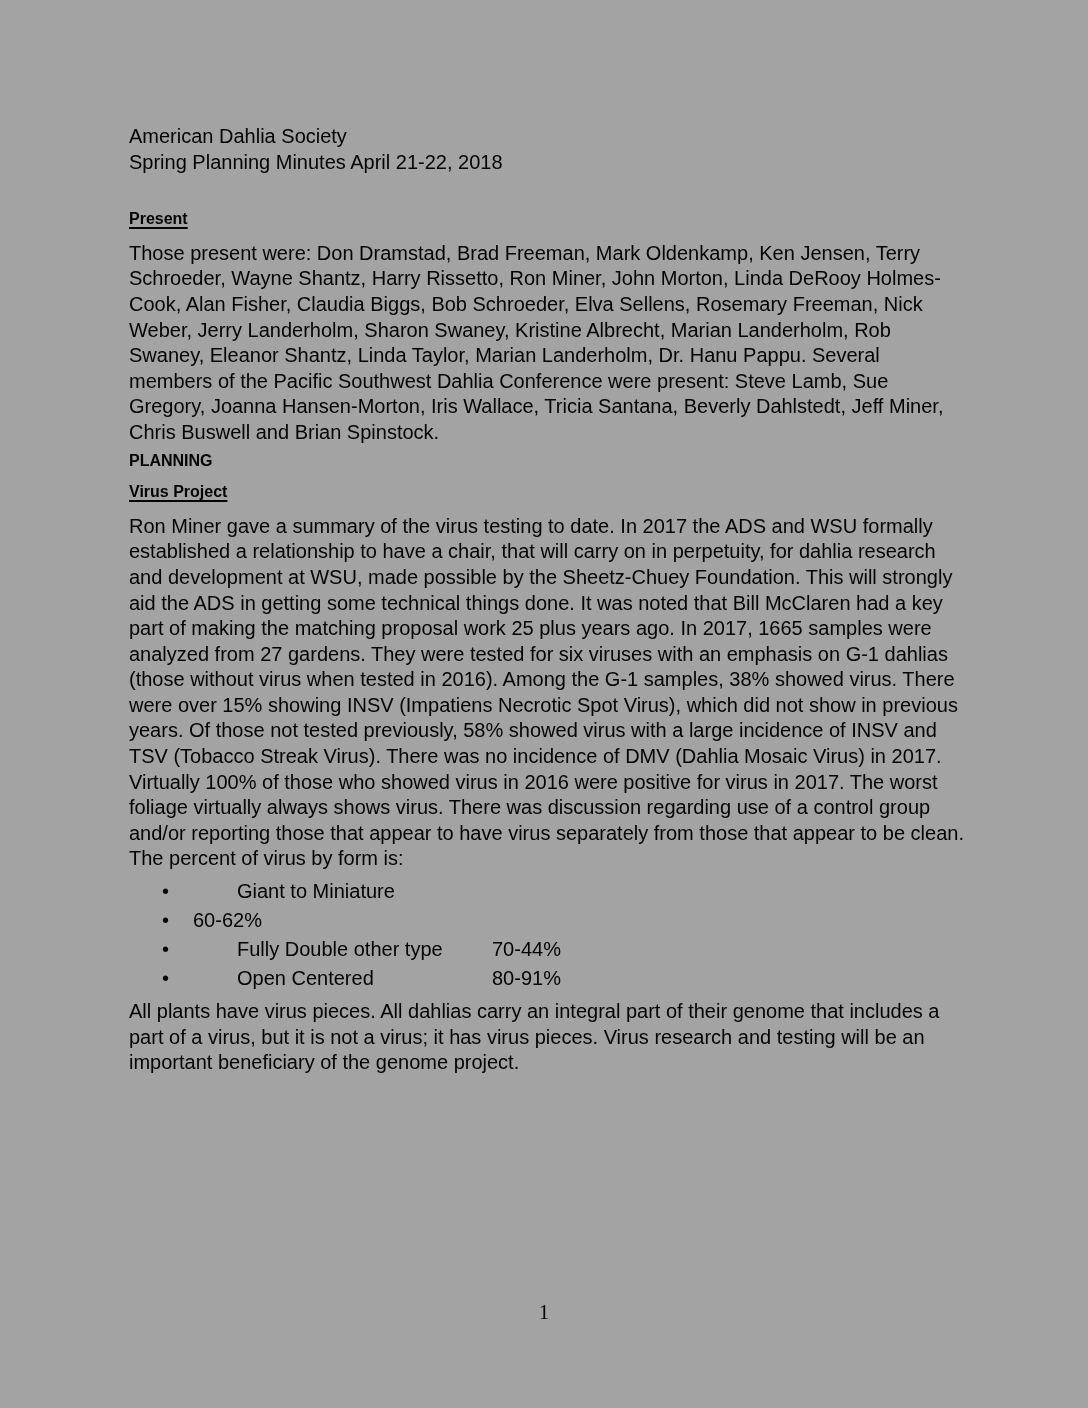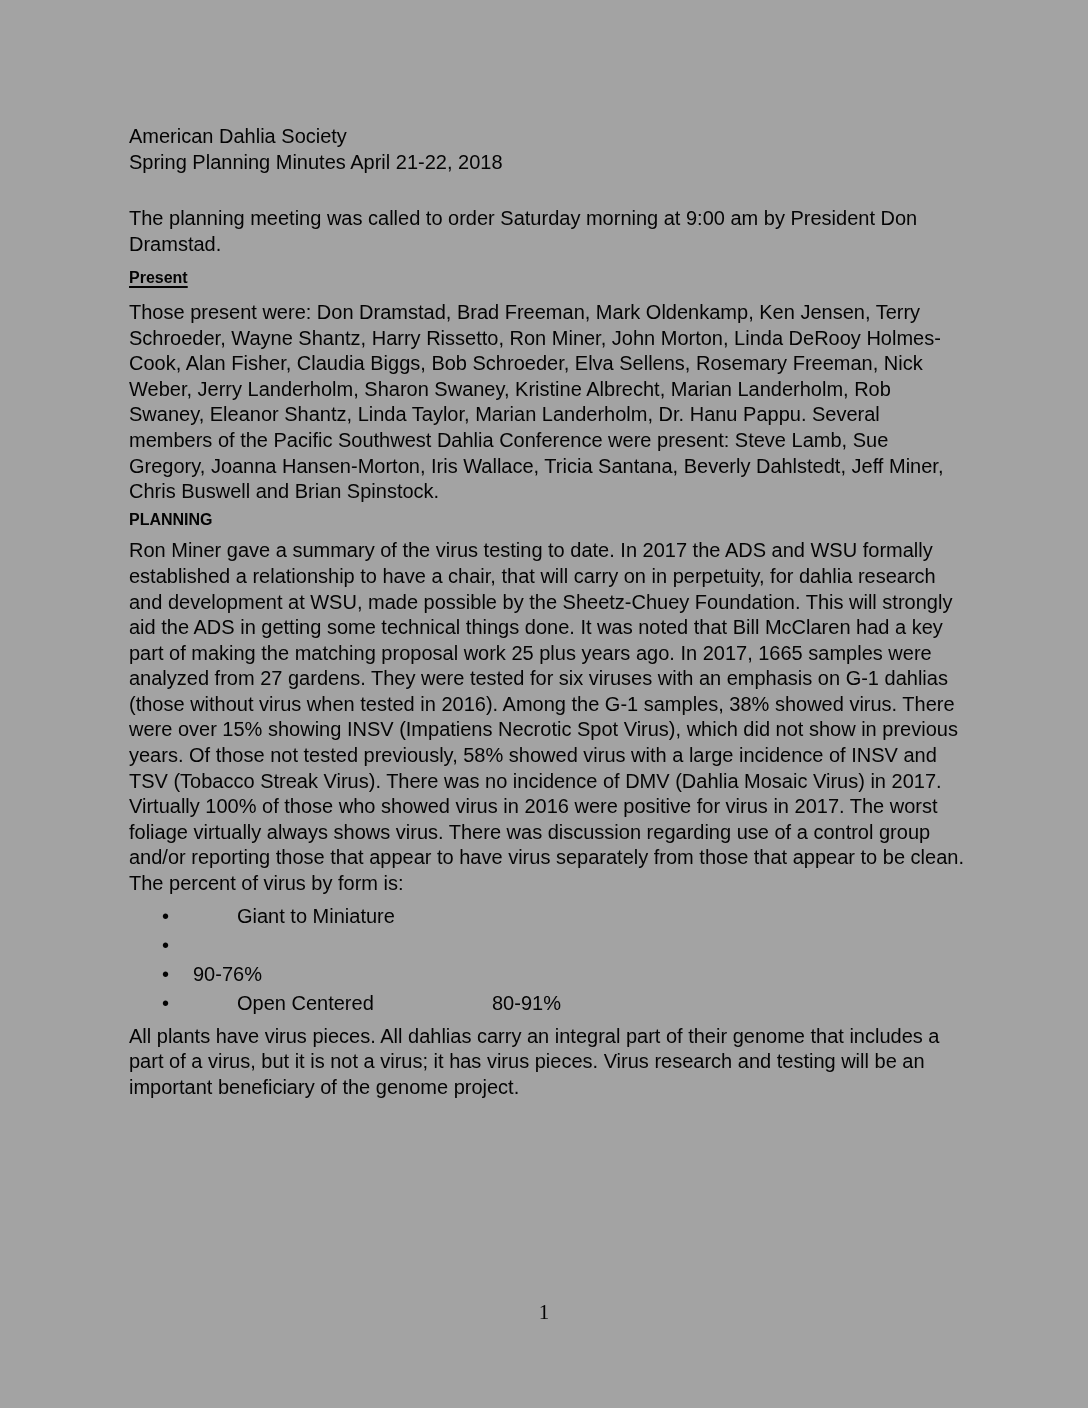--- a/index.html
+++ b/index.html
@@ -86,47 +86,49 @@
 <body>
 
 <div class="page">
   <div class="content">
 
     <div class="title-block">
       <div>American Dahlia Society</div>
       <div>Spring Planning Minutes April 21-22, 2018</div>
     </div>
 
-    <p class="para intro" style="margin-bottom:8px;">The planning meeting was called to order Saturday morning at 9:00 am by President Don Dramstad.</p>
 
     <h2 class="heading underlined">Present</h2>
 
     <p class="para present-body">Those present were:  Don Dramstad, Brad Freeman, Mark Oldenkamp, Ken Jensen, Terry Schroeder, Wayne Shantz, Harry Rissetto, Ron Miner, John Morton, Linda DeRooy Holmes-Cook, Alan Fisher, Claudia Biggs, Bob Schroeder, Elva Sellens, Rosemary Freeman, Nick Weber, Jerry Landerholm, Sharon Swaney, Kristine Albrecht, Marian Landerholm, Rob Swaney, Eleanor Shantz, Linda Taylor, Marian Landerholm, Dr. Hanu Pappu.  Several members of the Pacific Southwest Dahlia Conference were present: Steve Lamb, Sue Gregory, Joanna Hansen-Morton, Iris Wallace, Tricia Santana, Beverly Dahlstedt, Jeff Miner, Chris Buswell and Brian Spinstock.</p>
 
     <h2 class="heading planning">PLANNING</h2>
 
+    <h2 class="heading underlined">Virus Project</h2>
 
     <p class="para big-body">Ron Miner gave a summary of the virus testing to date.  In 2017 the ADS and WSU formally established a relationship to have a chair, that will carry on in perpetuity, for dahlia research and development at WSU, made possible by the Sheetz-Chuey Foundation. This will strongly aid the ADS in getting some technical things done. It was noted that Bill McClaren had a key part of making the matching proposal work 25 plus years ago. In 2017, 1665 samples were analyzed from 27 gardens.  They were tested for six viruses with an emphasis on G-1 dahlias (those without virus when tested in 2016).  Among the G-1 samples, 38% showed virus. There were over 15% showing INSV (Impatiens Necrotic Spot Virus), which did not show in previous years. Of those not tested previously, 58% showed virus with a large incidence of INSV and TSV (Tobacco Streak Virus).  There was no incidence of DMV (Dahlia Mosaic Virus) in 2017. Virtually 100% of those who showed virus in 2016 were positive for virus in 2017. The worst foliage virtually always shows virus. There was discussion regarding use of a control group and/or reporting those that appear to have virus separately from those that appear to be clean.</p>
 
     <p class="para percent-intro">The percent of virus by form is:</p>
 
     <div class="bullet-list">
 
       <div class="bullet-row">
         <span class="bullet-glyph">•</span>
         <span class="bullet-label">Giant to Miniature</span>
       </div>
 
       <div class="bullet-row">
         <span class="bullet-glyph">•</span>
+        <span class="bullet-value">60-62%</span>
       </div>
 
       <div class="bullet-row">
         <span class="bullet-glyph">•</span>
-        <span class="bullet-value">90-76%</span>
+        <span class="bullet-label">Fully Double other type</span>
+        <span class="bullet-value">70-44%</span>
       </div>
 
       <div class="bullet-row">
         <span class="bullet-glyph">•</span>
         <span class="bullet-label">Open Centered</span>
         <span class="bullet-value">80-91%</span>
       </div>
 
     </div>
 

